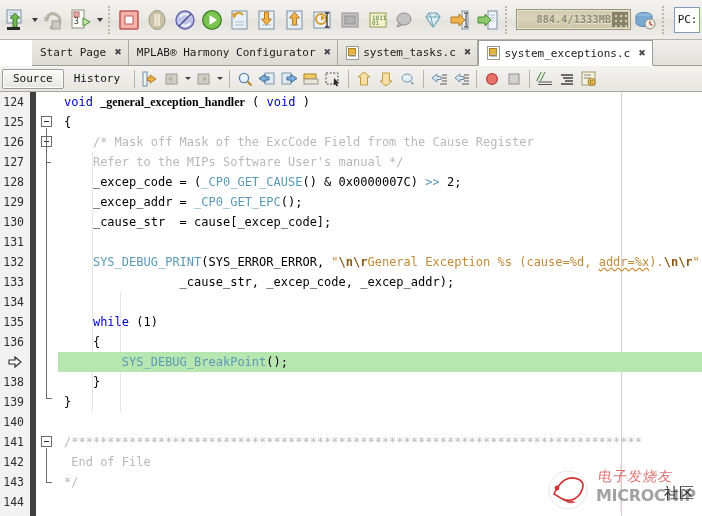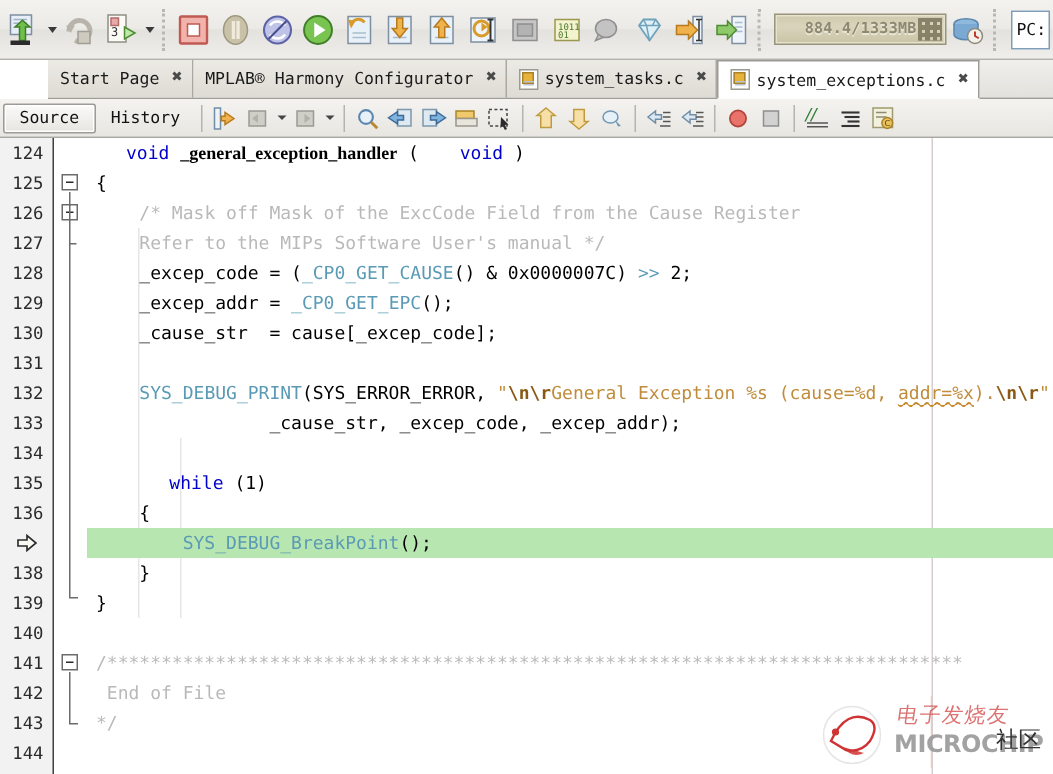--- a/index.html
+++ b/index.html
@@ -203,21 +203,21 @@
     flex: 1 1 auto;
     position: relative;
     background: #ffffff;
     overflow: hidden;
     display: flex;
   }
   .gutter-num {
     width: 36px;
     flex: 0 0 36px;
     background: #f2f2f2;
-    border-right: 1px solid #404040;
+    border-right: 6px solid #404040;
     position: relative;
     z-index: 2;
   }
   .gutter-fold {
     width: 22px;
     flex: 0 0 22px;
     background: #ffffff;
     position: relative;
     z-index: 2;
   }
@@ -263,21 +263,21 @@
   .codeline.hl {
     background: #b8e6b0;
   }
   .hl-bg {
     position: absolute;
     left: 0; right: 0;
     height: 20px;
     background: #b8e6b0;
     z-index: 1;
   }
-  .kw   { color: #0000cc; margin-left: 20px; }
+  .kw   { color: #0000cc; }
   .fn   { color: #000000; font-weight: bold; font-family: Liberation Serif, serif; }
   .cmt  { color: #b9b9b9; }
   .id   { color: #5a9ab5; }
   .str  { color: #c08c3c; }
   .strb { color: #8a5a14; font-weight: bold; }
   .squig {
     text-decoration: underline;
     text-decoration-style: wavy;
     text-decoration-color: #c88a2e;
   }

